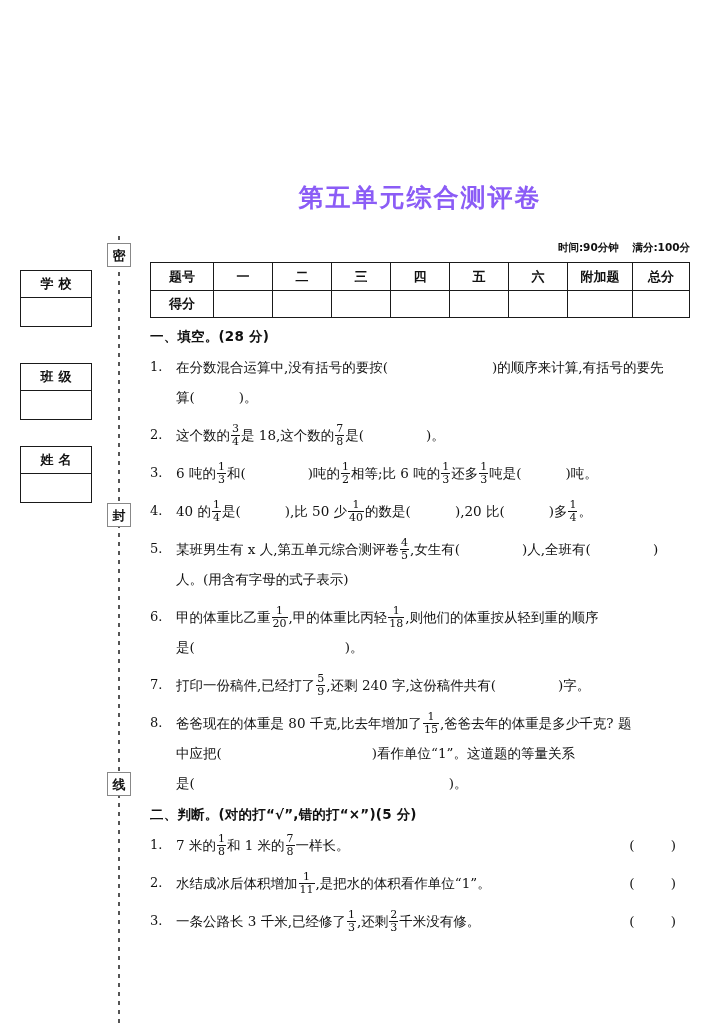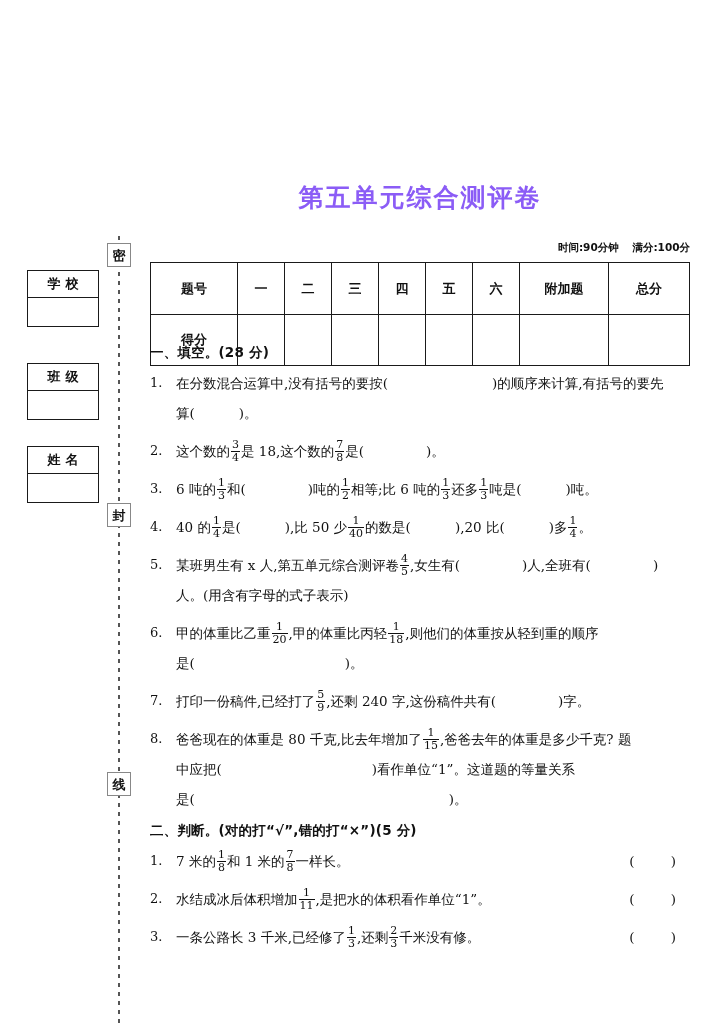--- a/index.html
+++ b/index.html
@@ -48,21 +48,21 @@
     color: #111;
     box-sizing: border-box;
   }
   #seal-char-1 { top: 243px; }
   #seal-char-2 { top: 503px; }
   #seal-char-3 { top: 772px; }
 
   
   .info-box {
     position: absolute;
-    left: 27px;
+    left: 20px;
     width: 72px;
     border: 1.6px solid #1a1a1a;
     box-sizing: border-box;
     background: #fff;
   }
   .info-box .ib-label {
     height: 26px;
     line-height: 26px;
     border-bottom: 1.2px solid #1a1a1a;
     text-align: center;
@@ -119,32 +119,32 @@
   }
   #score-table td {
     border: 1.1px solid #1a1a1a;
     height: 27px;
     text-align: center;
     vertical-align: middle;
     font-family: "DejaVu Sans", "Liberation Sans", sans-serif;
     font-weight: bold;
     font-size: 13px;
     color: #111;
-    padding: 12px;
+    padding: 0;
   }
   #score-table td.head-col { width: 62px; }
   #score-table td.extra-col { width: 64px; }
   #score-table td.total-col { width: 56px; }
   #score-table tr.blank-row td { height: 26px; }
 
   
   #content {
     position: absolute;
     left: 150px;
-    top: 344px;
+    top: 328px;
     width: 548px;
   }
   .section-head {
     font-family: "DejaVu Sans", "Liberation Sans", sans-serif;
     font-weight: bold;
     font-size: 13.5px;
     color: #111;
     margin: 0 0 6px 0;
     letter-spacing: 0.2px;
   }

